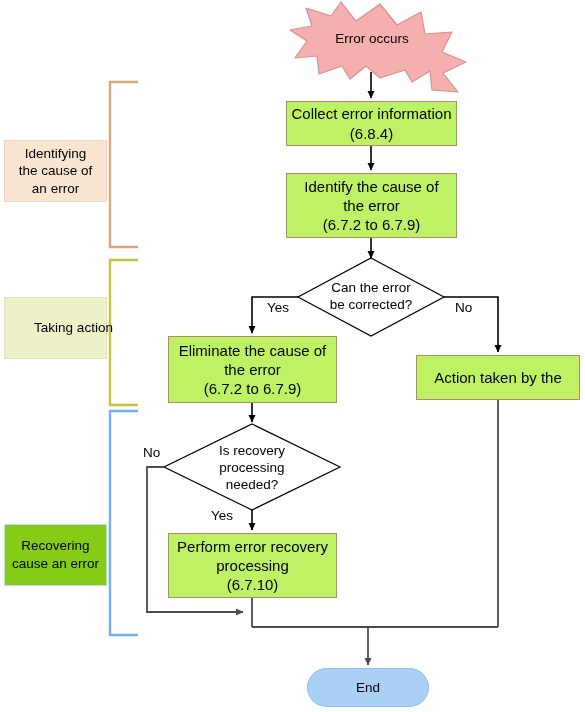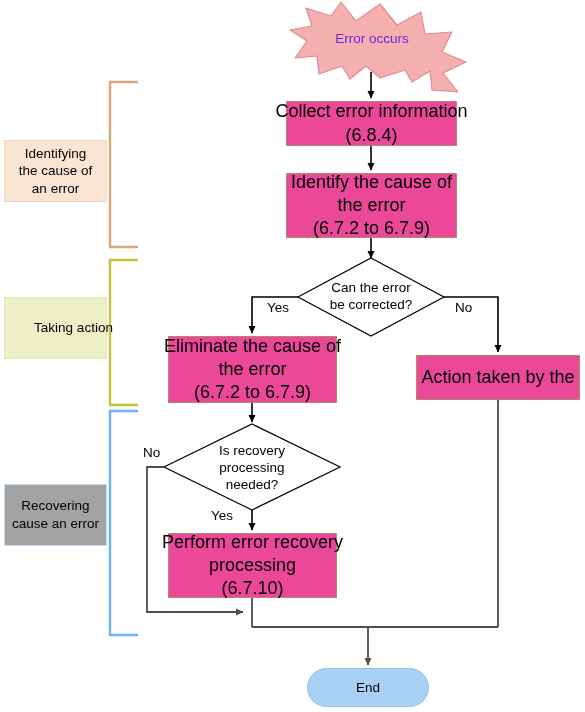--- a/index.html
+++ b/index.html
@@ -32,56 +32,57 @@
     position: absolute;
     box-sizing: border-box;
     display: flex;
     align-items: center;
     justify-content: center;
     text-align: center;
     line-height: 1.28;
     color: #000000;
   }
   .process {
-    background: #ec4899;
+    background: #bef264;
     border: 1px solid #b28a68;
-    font-size: 18px;
+    font-size: 15px;
   }
   .category {
     font-size: 13.5px;
     line-height: 1.3;
   }
   .cat-identify {
     background: #fae5d3;
     border: 1px solid #f0d6c0;
   }
   .cat-action {
     background: #eef0c8;
     border: 1px solid #e2e4b4;
   }
   .cat-recover {
-    background: #a3a3a3;
+    background: #84cc16;
     border: 1px solid #c3dcf6;
+    margin-top: 40px;
   }
   .terminator {
     background: #a8d1f5;
     border: 1px solid #8fc0ea;
     border-radius: 22px;
     font-size: 13.5px;
   }
   .decision-label {
     position: absolute;
     font-size: 13.5px;
     color: #000000;
     white-space: nowrap;
   }
   .burst-label {
     position: absolute;
     font-size: 13.5px;
-    color: #6d28d9;
+    color: #000000;
     white-space: nowrap;
     text-align: center;
   }
   .diamond-text {
     position: absolute;
     font-size: 13.5px;
     color: #000000;
     text-align: center;
     line-height: 1.28;
     display: flex;

